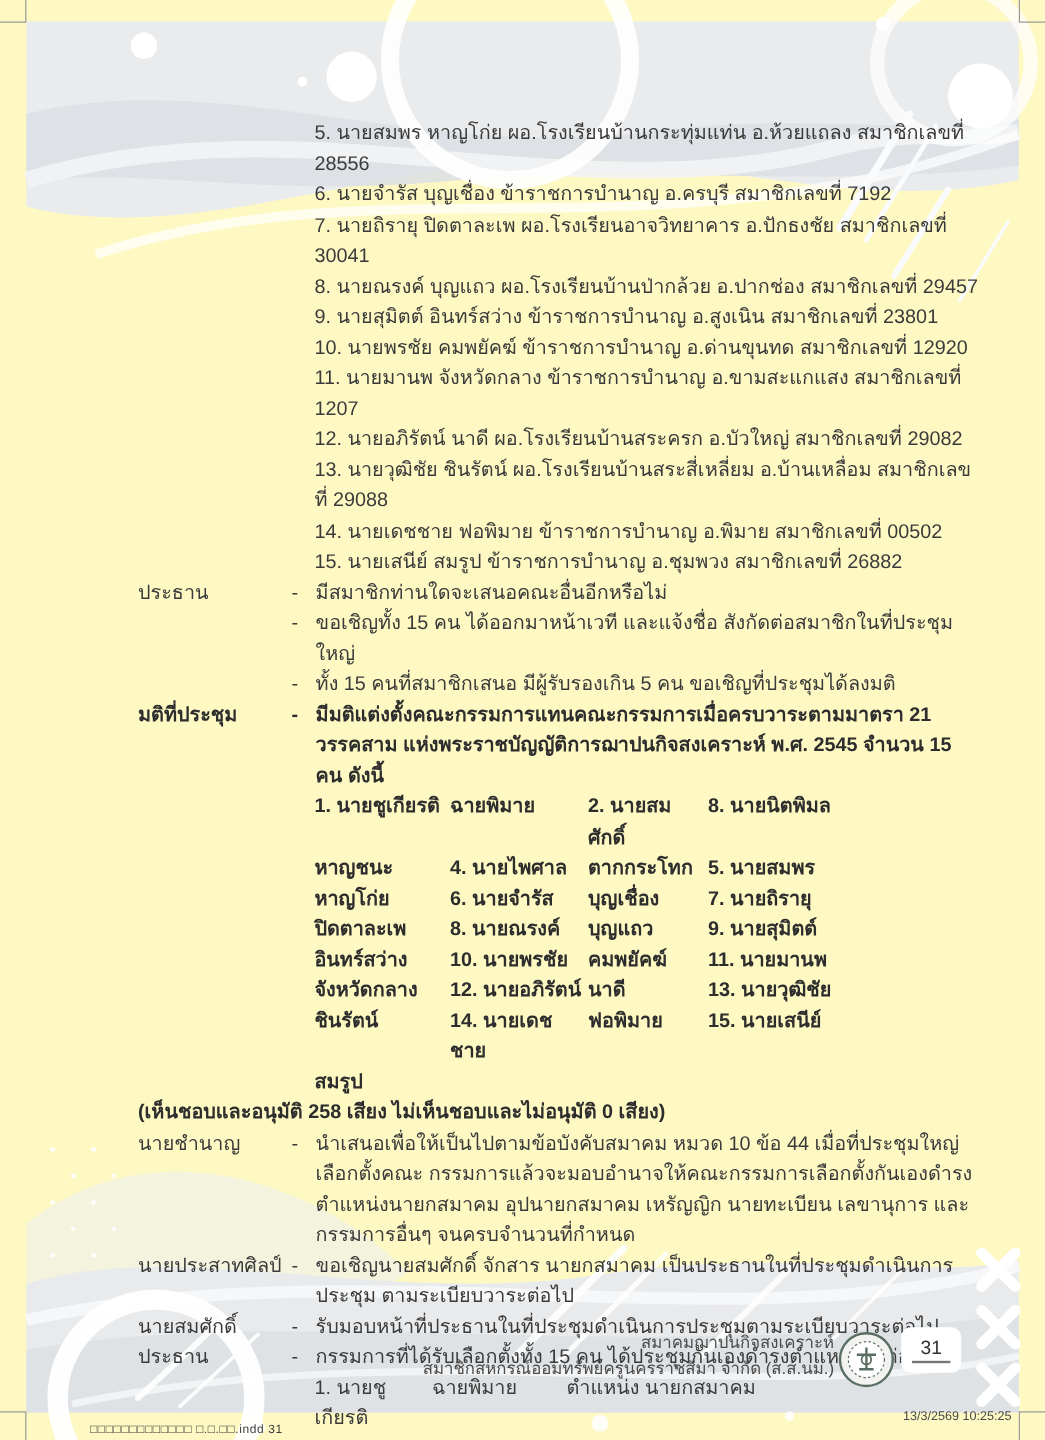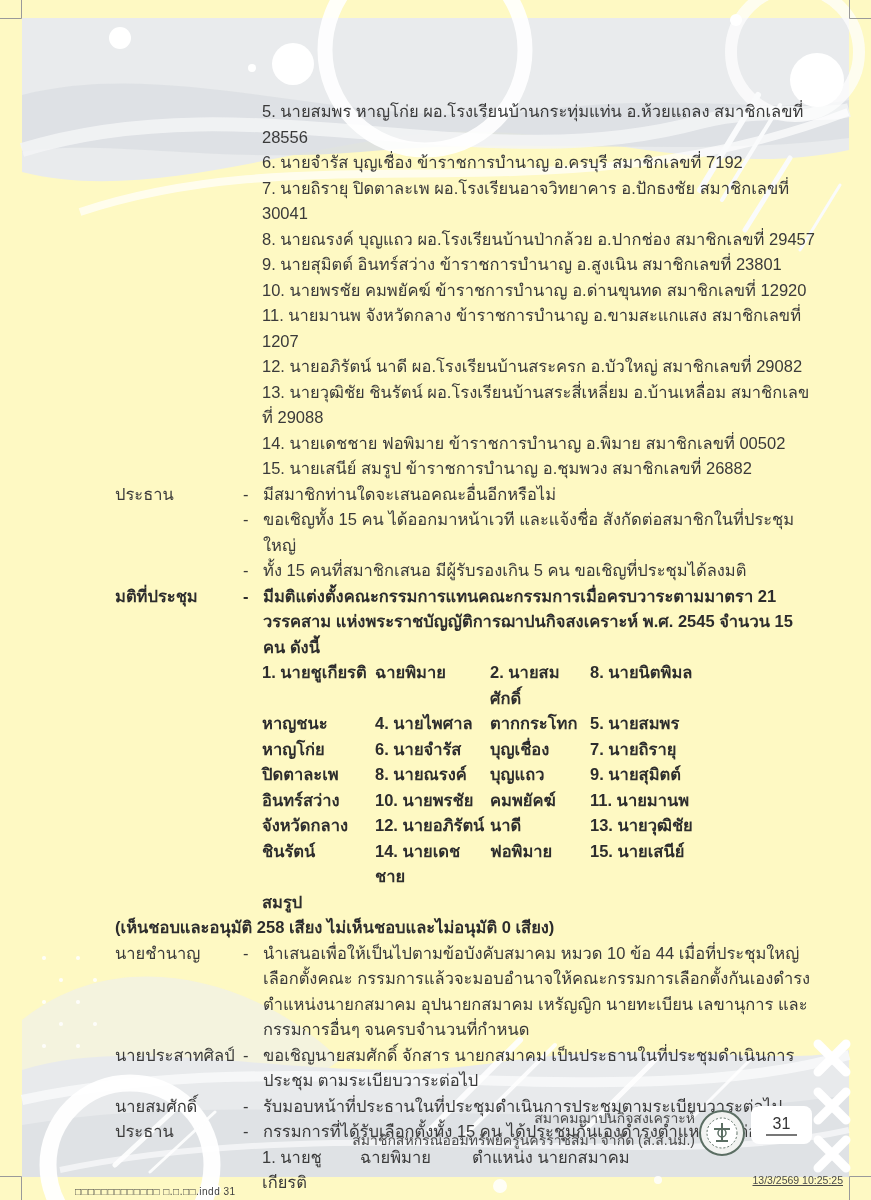--- a/index.html
+++ b/index.html
@@ -24,34 +24,34 @@
     font-weight:bold; color:#2d2d2d;
   }
   .positions { margin-left:147px; display:grid; grid-template-columns:98px 112px 1fr; }
   .vote { font-weight:bold; color:#2d2d2d; }
   .footer-org {
     position:absolute; right:176px; top:1107px; z-index:2;
     text-align:right; font-size:14px; line-height:22px; color:#4a4a4a; white-space:nowrap;
   }
   .seal { position:absolute; left:698px; top:1109px; width:48px; height:48px; z-index:2; }
   .pagebox {
-    position:absolute; left:751px; top:1106px; width:61px; height:38px; z-index:2;
+    position:absolute; left:751px; top:1106px; width:50px; height:38px; z-index:2;
     background:#ffffff; border-radius:8px; display:flex; align-items:center; justify-content:center;
   }
   .pagebox .num {
     font-size:16px; color:#333333; padding:0 7px 1px 7px;
     border-bottom:2px solid #777777;
   }
   .print-filename {
     position:absolute; left:75px; top:1172px; z-index:2;
     font-size:10px; color:#3d3d3d; letter-spacing:0.5px; white-space:nowrap;margin-top:14px;
   }
   .print-datetime {
     position:absolute; right:28px; top:1174px; z-index:2;
-    font-size:10.5px; color:#4a4a4a; white-space:nowrap;text-decoration:underline;
+    font-size:10.5px; color:#4a4a4a; white-space:nowrap;
   }
 </style>
 </head>
 <body>
 
 <div class="page">
 
   <svg class="bg" viewBox="0 0 871 1200" aria-hidden="true">
 
     <path d="M22,18 H849 V150 C700,182 560,118 420,134 C280,150 140,202 22,172 Z" fill="#e9ebed"></path>

